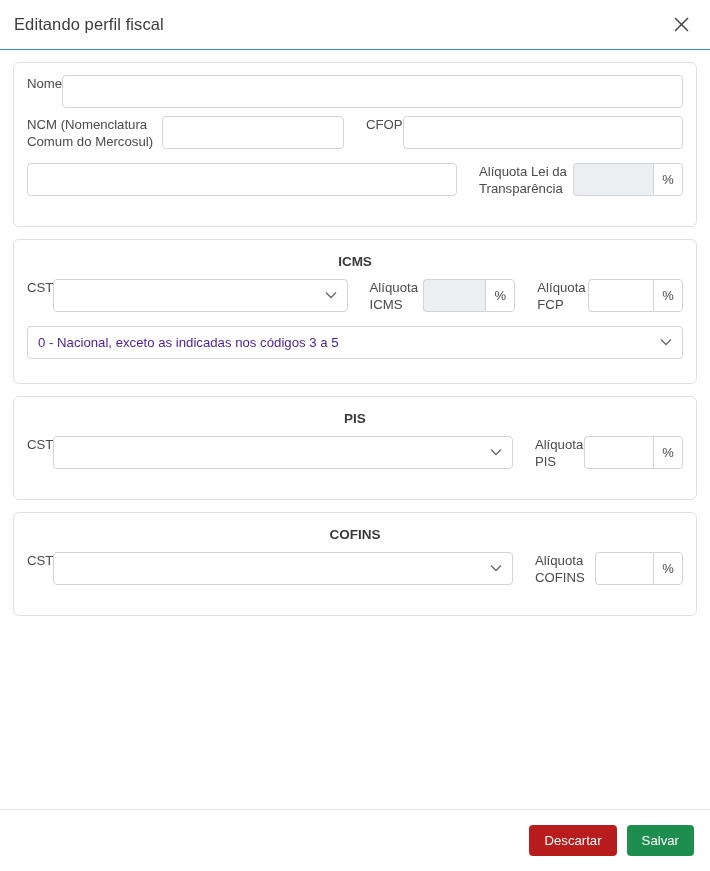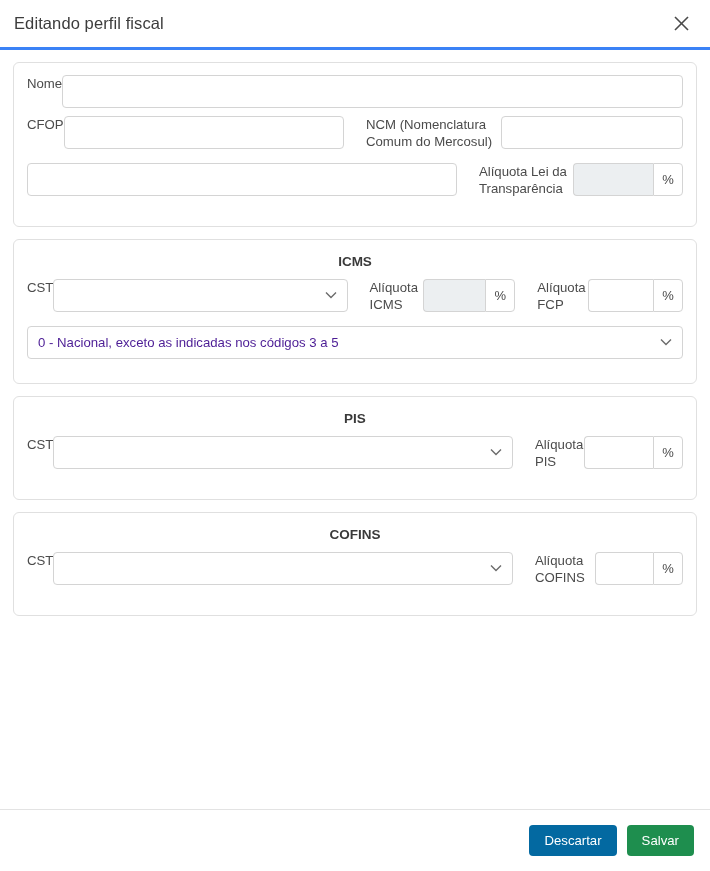--- a/index.html
+++ b/index.html
@@ -19,21 +19,21 @@
     flex-direction: column;
     background: #ffffff;
   }
   .dialog-header {
     height: 50px;
     flex: 0 0 50px;
     display: flex;
     align-items: center;
     justify-content: space-between;
     padding: 0 16px 0 14px;
-    border-bottom: 3px solid #3b82f6;
+    border-bottom: 1px solid #3b82f6;
   }
   .dialog-title {
     font-size: 16.5px;
     color: #3c3c3c;
     letter-spacing: .1px;
   }
   .close-icon {
     width: 26px;
     height: 26px;
     display: flex;
@@ -155,21 +155,21 @@
   .btn {
     height: 31px;
     border: none;
     border-radius: 4px;
     font-size: 13.2px;
     color: #ffffff;
     padding: 0 15px;
     cursor: pointer;
     font-family: "Liberation Sans", sans-serif;
   }
-  .btn-discard { background: #0369a1; }
+  .btn-discard { background: #b91c1c; }
   .btn-save { background: #1e8e4e; }
 </style>
 </head>
 <body>
 
 <div class="dialog">
 
   <div class="dialog-header">
     <div class="dialog-title">Editando perfil fiscal</div>
     <div class="close-icon">
@@ -184,25 +184,25 @@
 
     <div class="panel">
 
       <div class="field full">
         <div class="label">Nome</div>
         <input class="control" type="text" value="" style="">
       </div>
 
       <div class="row">
         <div class="field half">
+          <div class="label">NCM (Nomenclatura Comum do Mercosul)</div>
+          <input class="control" type="text" value="" style="">
+        </div>
+        <div class="field half">
           <div class="label">CFOP</div>
-          <input class="control" type="text" value="" style="">
-        </div>
-        <div class="field half">
-          <div class="label">NCM (Nomenclatura Comum do Mercosul)</div>
           <input class="control" type="text" value="" style="">
         </div>
       </div>
 
       <div class="row">
         <div class="field" style="width:432px;">
           <input class="control" type="text" value="" style="">
         </div>
         <div class="field" style="width:205px;">
           <div class="label">Alíquota Lei da Transparência</div>

